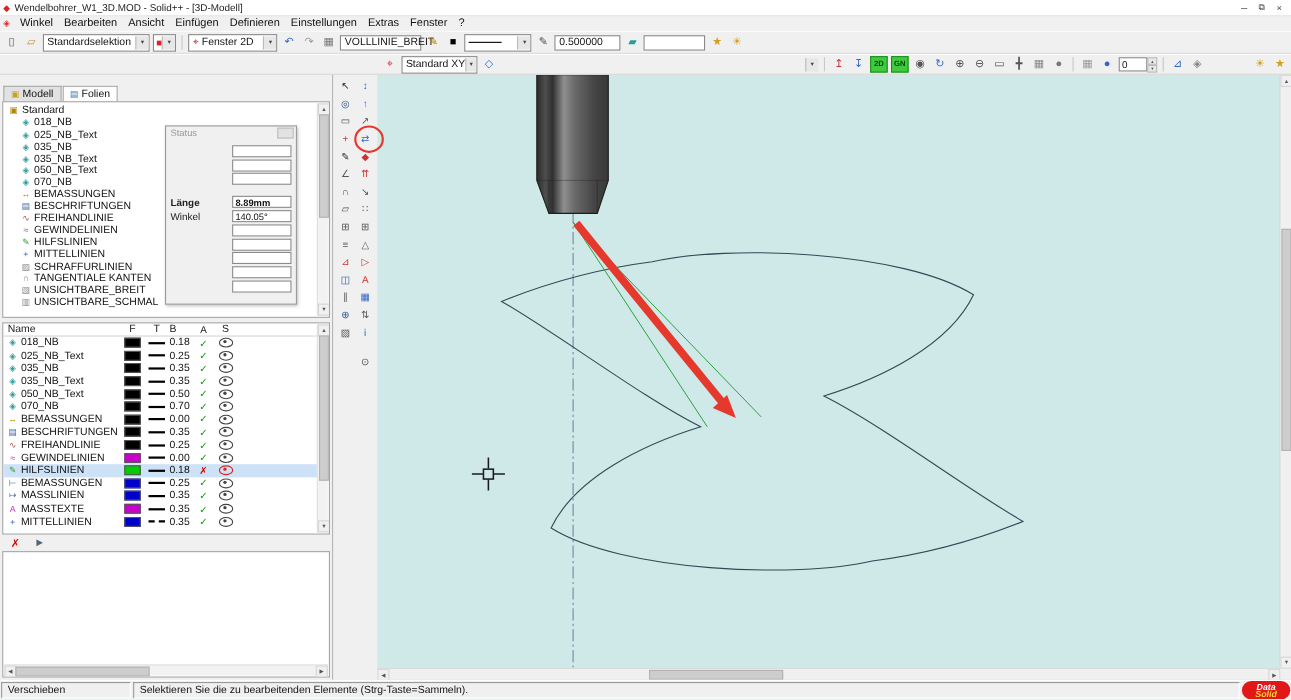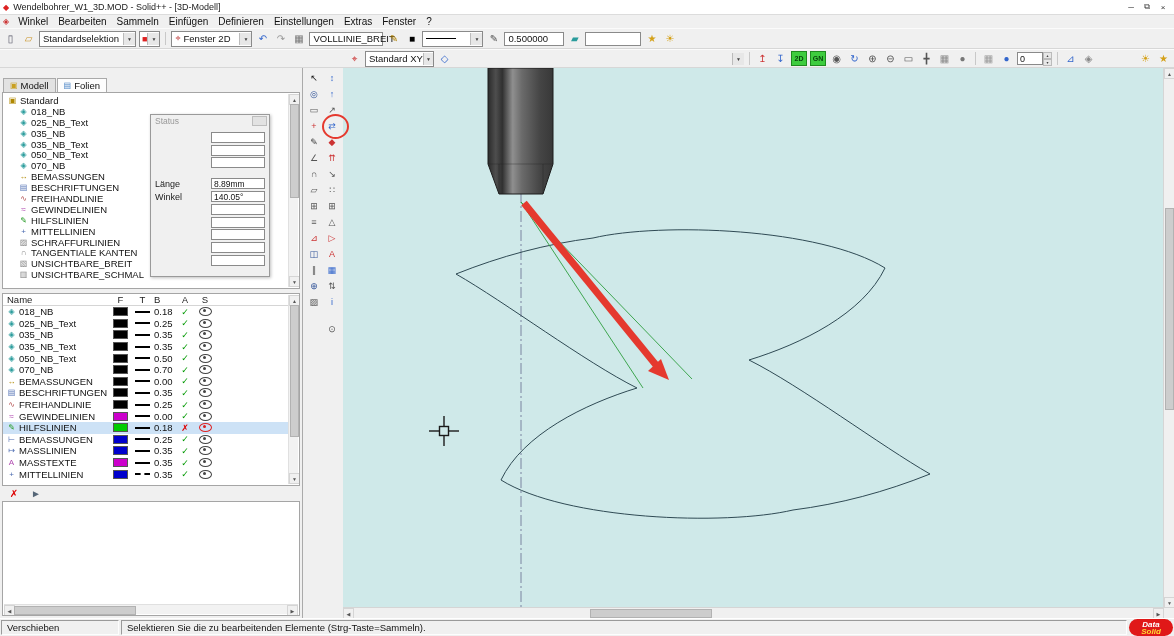--- a/index.html
+++ b/index.html
@@ -87,21 +87,21 @@
   .hscroll .arr.lf{left:0;} .hscroll .arr.rt{right:0;}
   .hthumb{position:absolute;top:1px;height:7px;background:#cdcdcd;border:1px solid #b2b2b2;}
 
   
   .status-panel{position:absolute;left:150px;top:46px;width:118px;height:161px;background:#f0f0f0;border:1px solid #9a9a9a;box-shadow:1px 1px 3px rgba(0,0,0,.25);z-index:6;}
   .sp-head{height:12px;display:flex;align-items:flex-start;padding:1px 2px 0 4px;gap:31px;}
   .sp-title{font-size:8.5px;color:#999;}
   .sp-btn{margin-left:auto;width:13px;height:8px;background:#e2e2e2;border:1px solid #bdbdbd;}
   .sp-rows{padding:3px 4px 0 4px;}
   .srow{display:flex;align-items:center;height:12.8px;}
-  .srow:nth-child(4){margin-top:8px;}
+  .srow:nth-child(4){margin-top:8px;font-weight:bold;}
   .slabel{width:55px;font-size:9px;color:#222;}
   .sfield{margin-left:auto;width:48px;height:9px;background:#fff;border:1px solid #8a8a8a;font-size:8.5px;display:flex;align-items:center;padding:0 2px;}
 
   
   .palette{width:40px;flex:0 0 40px;background:#f0f0f0;position:relative;display:flex;justify-content:center;gap:1px;padding-top:2px;}
   .pcol{display:flex;flex-direction:column;}
   .pbtn{width:17px;height:16px;display:flex;align-items:center;justify-content:center;font-size:9px;line-height:1;}
   .pbtn.gap{margin-top:11px;}
   .red-circle{position:absolute;left:19px;top:46px;width:23px;height:21px;border:2px solid #e5392e;border-radius:50%;pointer-events:none;z-index:5;}
 
@@ -132,21 +132,21 @@
       <span class="win-btn">─</span>
       <span class="win-btn">⧉</span>
       <span class="win-btn">×</span>
     </span>
   </div>
 
   <div class="menubar">
     <span class="menu-icon">◈</span>
     <span class="menu-item">Winkel</span>
       <span class="menu-item">Bearbeiten</span>
-      <span class="menu-item">Sammeln</span>
+      <span class="menu-item">Ansicht</span>
       <span class="menu-item">Einfügen</span>
       <span class="menu-item">Definieren</span>
       <span class="menu-item">Einstellungen</span>
       <span class="menu-item">Extras</span>
       <span class="menu-item">Fenster</span>
       <span class="menu-item">?</span>
   </div>
 
   <div class="toolbar t1">
     <span class="tbtn">

